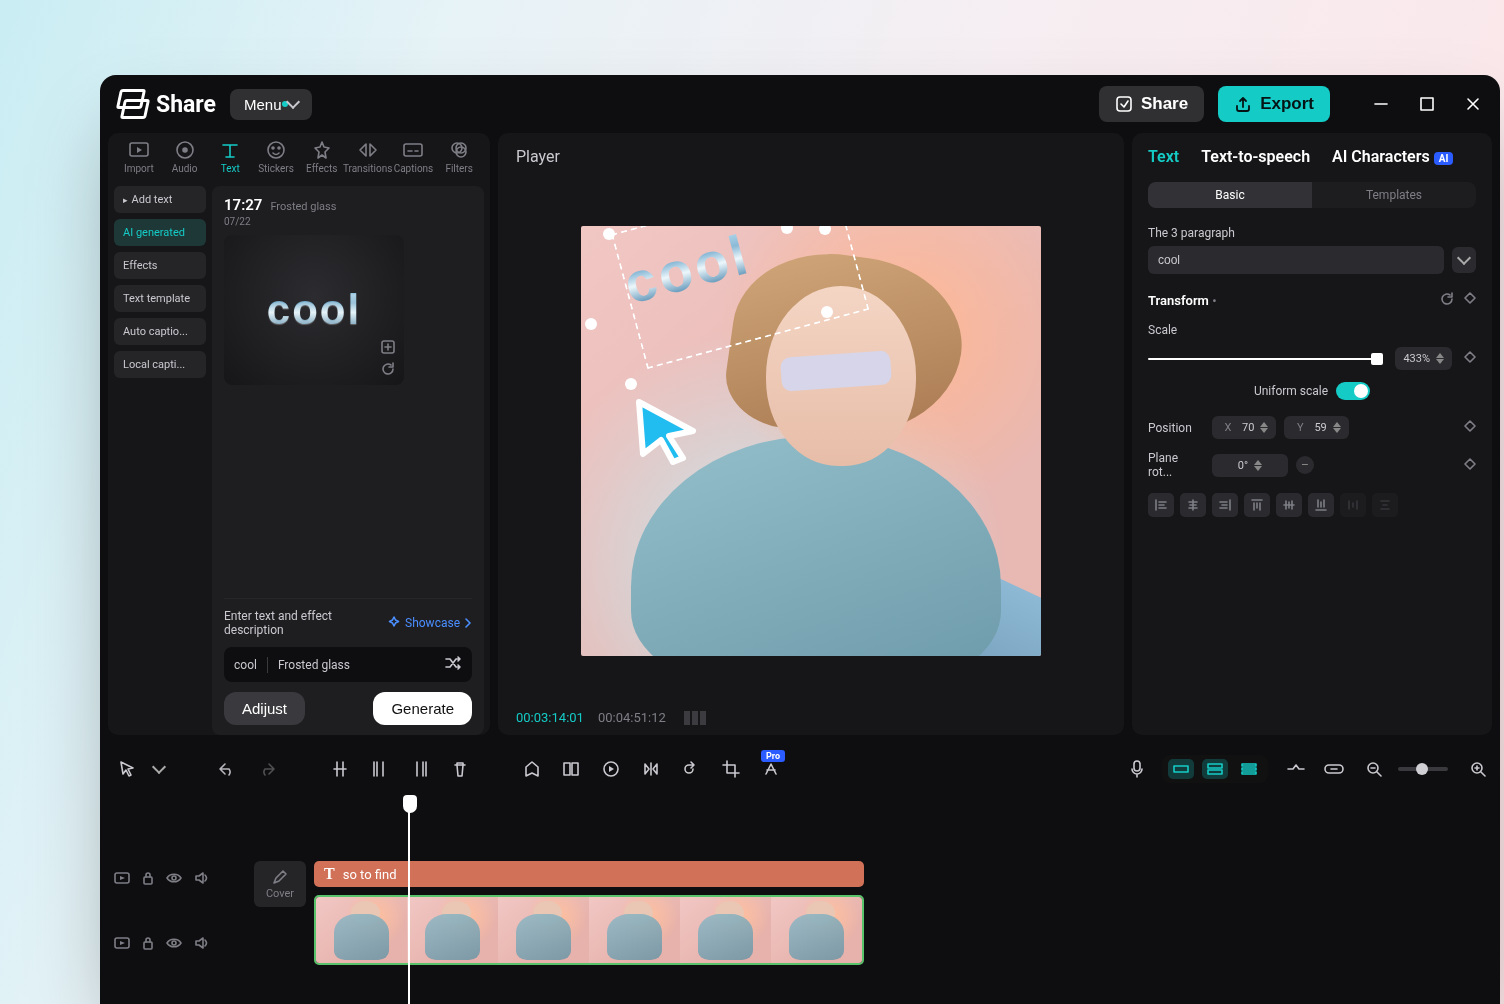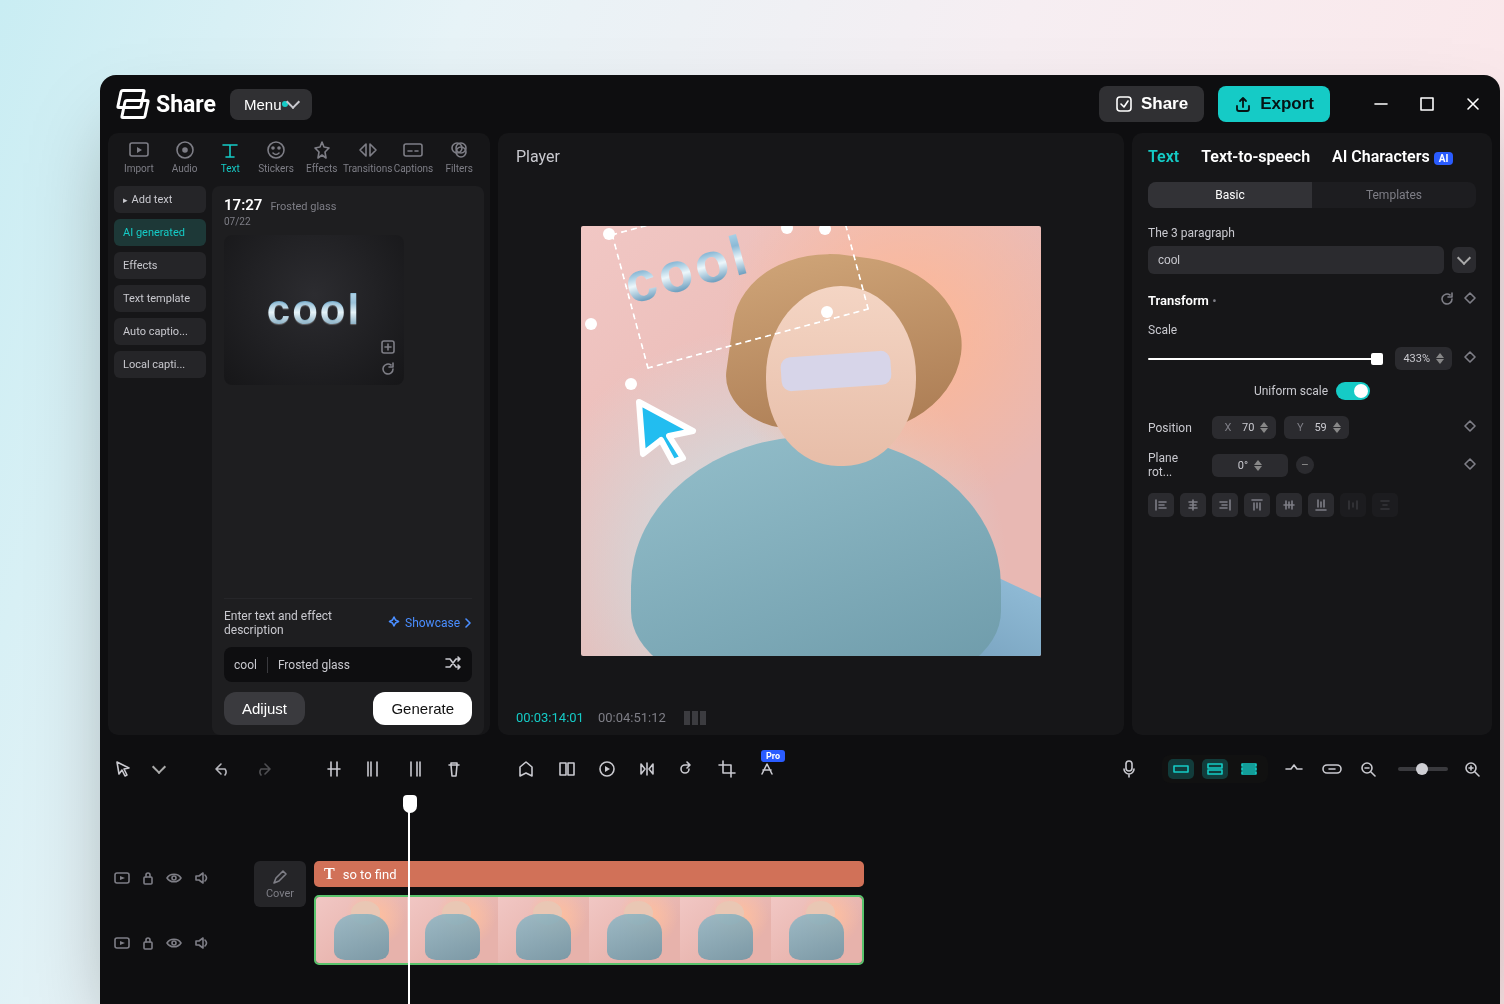--- a/index.html
+++ b/index.html
@@ -254,21 +254,21 @@
   .dark-circle{width:18px;height:18px;border-radius:50%;background:#2b2b2f;display:inline-block}
   .align-row{display:flex;gap:6px;margin-top:14px}
   .align-btn{width:26px;height:24px;background:var(--bg-input);border-radius:5px;display:flex;align-items:center;justify-content:center;color:var(--txt-dim);cursor:pointer;font-size:12px}
   .align-btn.disabled{opacity:.3;cursor:default}
 
   
   .tl-toolbar{
     height:52px;display:flex;align-items:center;padding:0 14px;gap:18px;
     color:var(--txt);
   }
-  .tl-ico{width:22px;height:22px;display:flex;align-items:center;justify-content:flex-start;cursor:pointer;color:var(--txt)}
+  .tl-ico{width:22px;height:22px;display:flex;align-items:center;justify-content:flex-end;cursor:pointer;color:var(--txt)}
   .tl-sep{width:14px}
   .tl-toolbar .flex{flex:1}
   .tl-right{display:flex;align-items:center;gap:16px}
   .tl-toggle{display:flex;gap:8px;background:#111;padding:4px 6px;border-radius:8px}
   .tl-toggle span{width:26px;height:20px;border-radius:5px;display:flex;align-items:center;justify-content:center;color:var(--accent);font-size:12px}
   .tl-toggle .on{background:#123c3b}
   .pro-badge{font-size:9px;font-weight:700;background:#2a5cff;color:#fff;padding:1px 5px;border-radius:3px;position:absolute;top:-8px;left:3px}
   .pro-wrap{position:relative}
 
   

